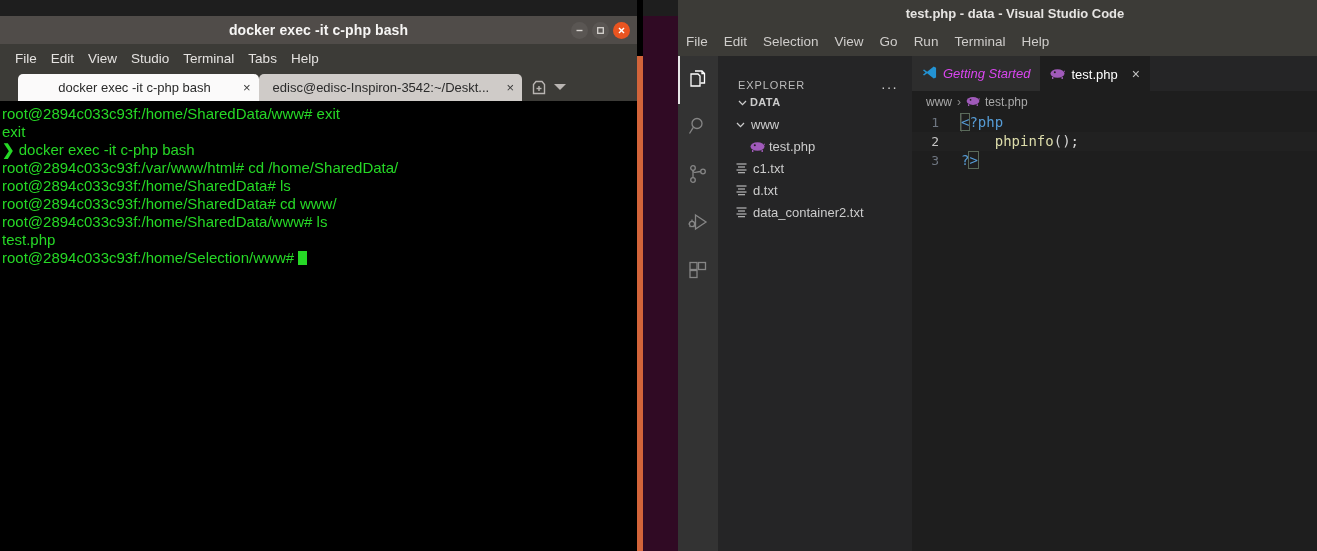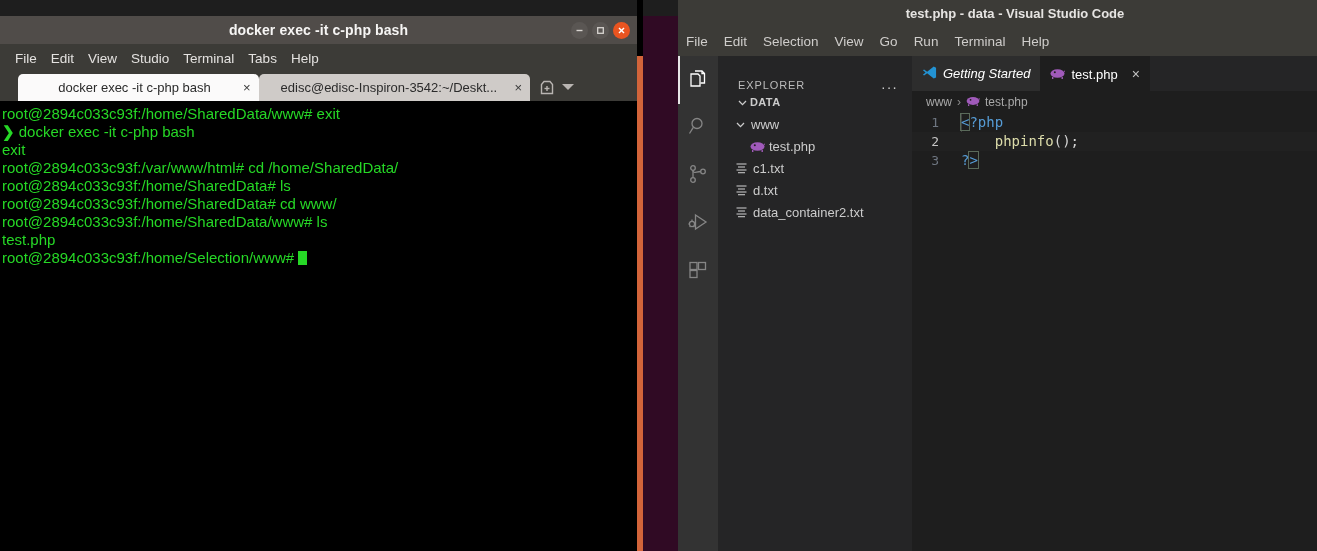--- a/index.html
+++ b/index.html
@@ -51,21 +51,21 @@
     height: 27px; display: flex; align-items: center; box-sizing: border-box;
     border-radius: 5px 5px 0 0; padding: 0 8px 0 14px; position: relative;
   }
   .tterm-tab.active { background: #fbfafa; }
   .tterm-tab.inactive { background: #cfcbc8; }
   .tterm-tab .lbl {
     font-size: 13px; color: #2b2b2b; white-space: nowrap;
     overflow: hidden; text-overflow: ellipsis;
   }
   .tterm-tab.active .lbl { width: 205px; text-align: center; }
-  .tterm-tab.inactive .lbl { width: 228px; margin-left: 8px; }
+  .tterm-tab.inactive .lbl { width: 228px; }
   .tterm-tab .x { font-size: 13px; color: #3a3a3a; margin-left: 6px; }
   .tabbar-right { margin-left: 8px; display: flex; align-items: center; gap: 6px; padding-bottom: 5px;}
   .newtab-btn { width: 18px; height: 18px; }
   .chev-down { width: 0; height: 0; border-left: 6px solid transparent; border-right: 6px solid transparent; border-top: 6px solid #b9b5b2; }
 
   .term-body {
     position: absolute; left: 0; top: 85px; width: 637px; height: 466px;
     background: #000000; padding: 4px 0 0 2px; box-sizing: border-box;
     font-family: Liberation Sans, sans-serif;
     font-size: 15px; line-height: 18px; color: #26d826;
@@ -142,21 +142,21 @@
 
   .editor-area {
     position: absolute; left: 234px; top: 56px; width: 440px; height: 495px;
     background: #1e1e1e;
   }
   .tabs-row { height: 35px; display: flex; background: #252526; }
   .etab {
     height: 35px; display: flex; align-items: center; padding: 0 10px;
     font-size: 13px; box-sizing: border-box; gap: 6px;
   }
-  .etab.inactive { background: #2d2d2d; color: #ffffff; font-style: italic; }
+  .etab.inactive { background: #2d2d2d; color: #d946ef; font-style: italic; }
   .etab.active { background: #1e1e1e; color: #ffffff; border-top: 1px solid #1e1e1e;}
   .etab .x { color: #c5c5c5; font-size: 14px; margin-left: 8px; }
 
   .breadcrumb {
     height: 22px; display: flex; align-items: center; gap: 5px;
     padding-left: 14px; color: #a9a9a9; font-size: 12px;
   }
   .bc-sep { color: #8c8c8c; font-size: 12px; }
 
   .code {
@@ -235,22 +235,22 @@
             <line x1="9" y1="8" x2="9" y2="13" stroke="#b9b5b2" stroke-width="1.4"></line>
             <line x1="6.5" y1="10.5" x2="11.5" y2="10.5" stroke="#b9b5b2" stroke-width="1.4"></line>
           </svg>
         </span>
         <span class="chev-down"></span>
       </div>
     </div>
 
     <div class="term-body">
       <div class="tline">root@2894c033c93f:/home/SharedData/www# exit</div>
+      <div class="tline">exit</div>
       <div class="tline"><span class="chev-prompt">❯</span><span> docker exec -it c-php bash</span></div>
-      <div class="tline">exit</div>
       <div class="tline">root@2894c033c93f:/var/www/html# cd /home/SharedData/</div>
       <div class="tline">root@2894c033c93f:/home/SharedData# ls</div>
       <div class="tline">root@2894c033c93f:/home/SharedData# cd www/</div>
       <div class="tline">root@2894c033c93f:/home/SharedData/www# ls</div>
       <div class="tline">test.php</div>
       <div class="tline"><span>root@2894c033c93f:/home/Selection/www# </span><span class="tcursor"></span></div>
     </div>
   </div>
 
   <div class="orange-strip-top"></div>

